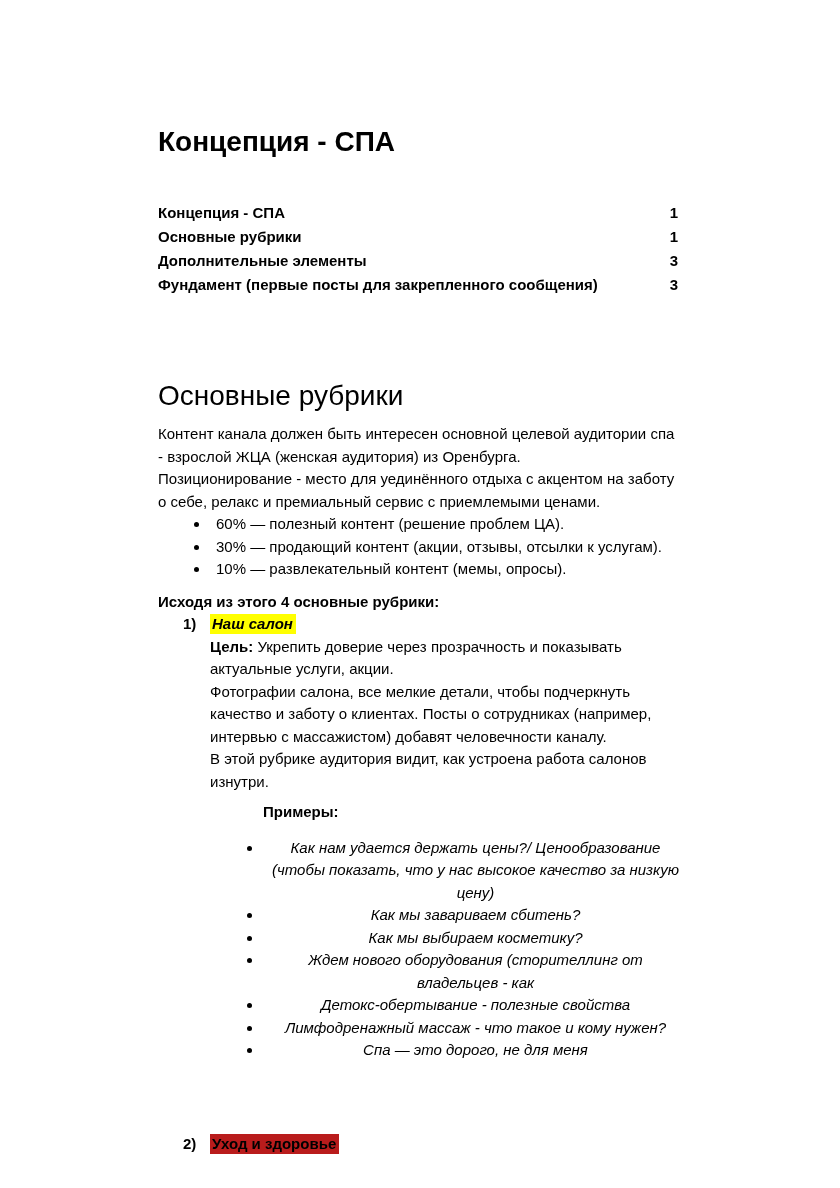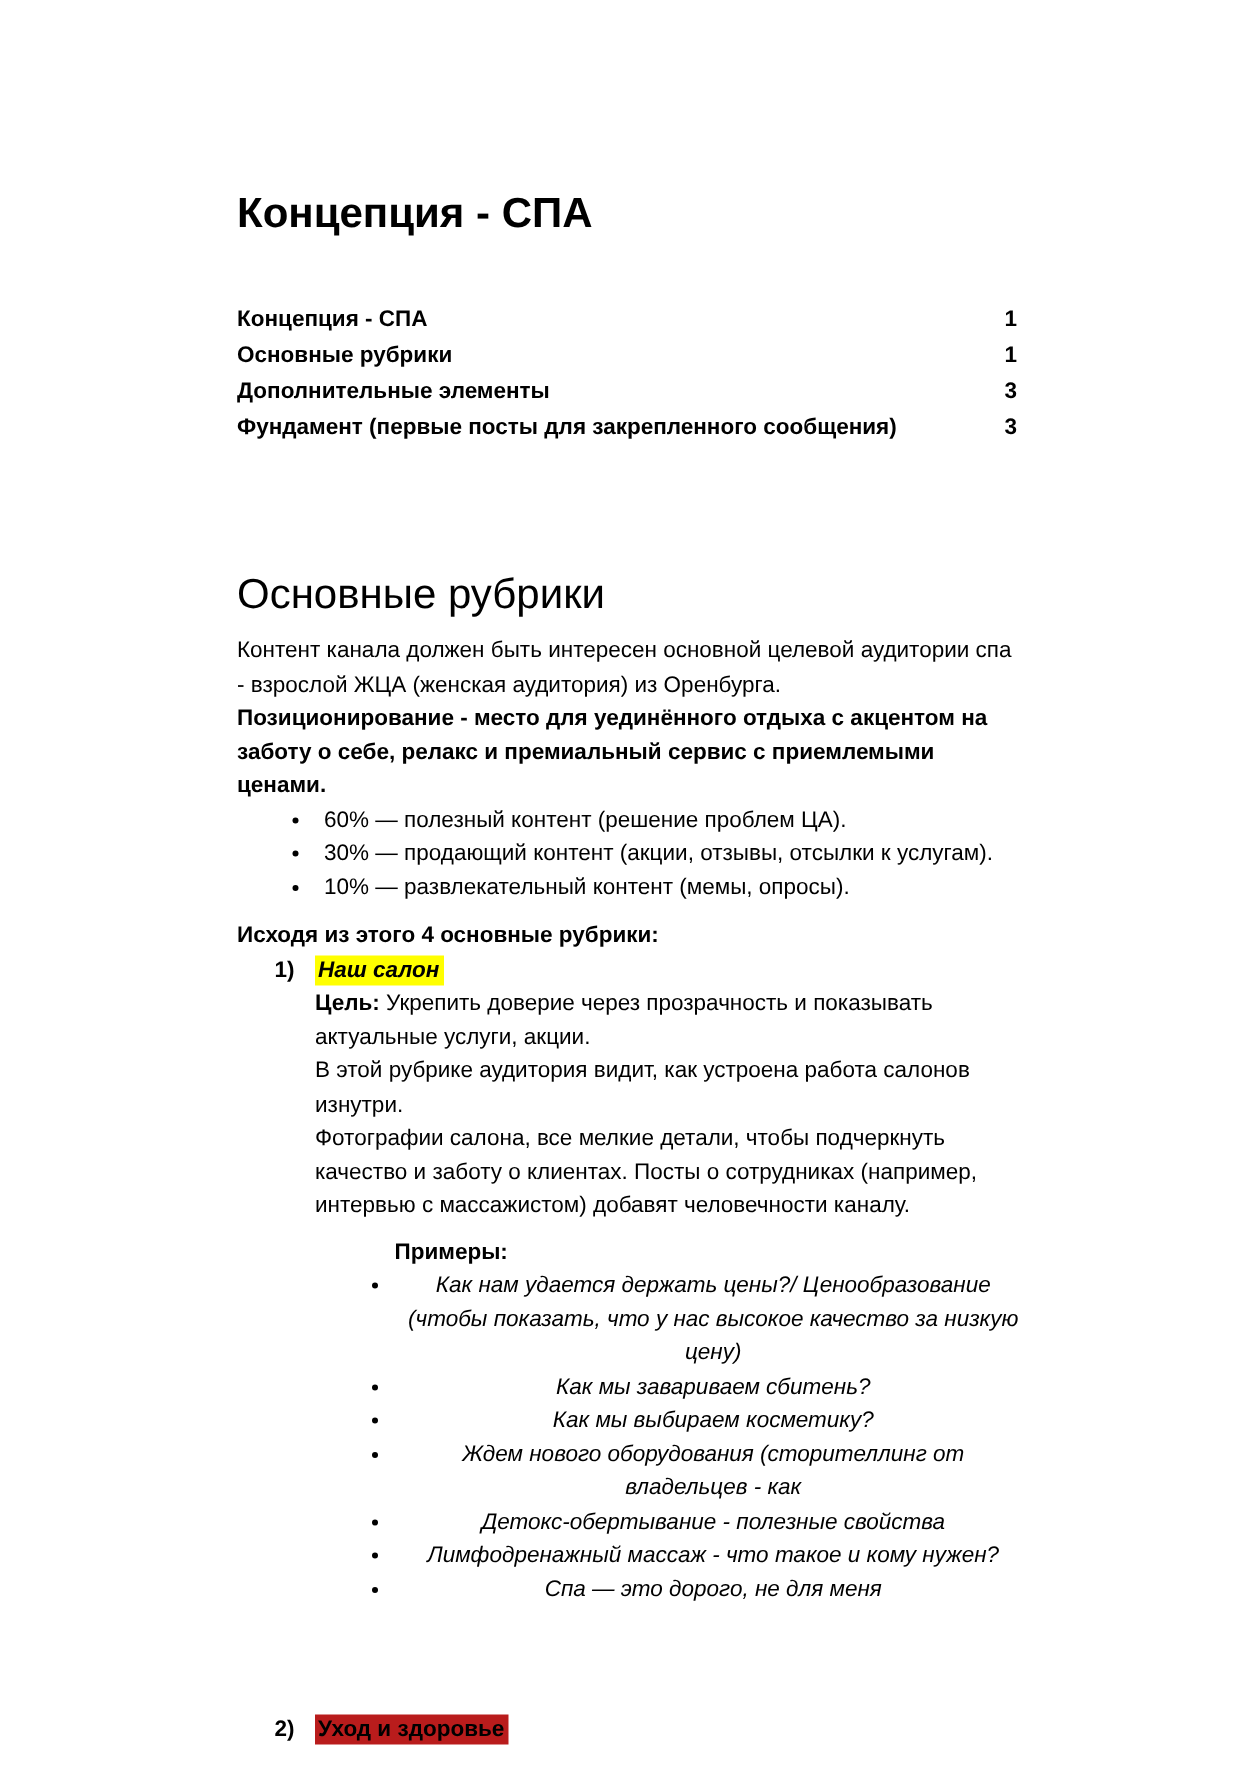--- a/index.html
+++ b/index.html
@@ -38,21 +38,21 @@
   .toc-page { text-align: right; padding-right: 4px; }
   .section-heading {
     margin: 81px 0 0 0;
     font-size: 28px;
     line-height: 36px;
     font-weight: 400;
     color: #000000;
   }
   p.body { margin: 0; }
   p.intro { margin-top: 9px; }
-  .bold { font-weight: bold; }
+  .bold { font-weight: normal; }
   ul.mix-list {
     margin: 0;
     padding: 0 0 0 52px;
     list-style: disc;
   }
   ul.mix-list li { padding-left: 6px; }
   p.rubrics-intro { margin-top: 10px; font-weight: bold; }
   .rubric-row { display: flex; margin: 0; }
   .rubric-num {
     flex: 0 0 27px;
@@ -62,21 +62,21 @@
   .rubric-body { flex: 1 1 auto; min-width: 0; }
   mark.hl {
     background: #ffff00;
     color: #000000;
     font-weight: bold;
     padding: 1px 3px 2px 2px;
   }
   .goal-line { margin: 0; }
   .desc { margin: 0; }
   .examples-label {
-    margin: 8px 0 0 53px;
+    margin: 8px 0 13px 53px;
     font-weight: bold;
   }
   ul.examples {
     margin: 0;
     padding: 0 0 0 53px;
     list-style: disc;
     text-align: center;
   }
   ul.examples li {
     font-style: italic;
@@ -124,22 +124,22 @@
 
   <p class="body rubrics-intro">Исходя из этого 4 основные рубрики:</p>
 
   <div class="rubric-row">
     <span class="rubric-num">1)</span>
     <div class="rubric-body">
       <div class="rubric-title">
         <mark class="hl" style="background: rgb(255, 255, 0); font-style: italic;">Наш салон</mark>
       </div>
       <p class="goal-line"><strong>Цель:</strong> <span>Укрепить доверие через прозрачность и показывать актуальные услуги, акции.</span></p>
+      <p class="desc">Фотографии салона, все мелкие детали, чтобы подчеркнуть качество и заботу о клиентах. Посты о сотрудниках (например, интервью с массажистом) добавят человечности каналу.</p>
       <p class="desc">В этой рубрике аудитория видит, как устроена работа салонов изнутри.</p>
-      <p class="desc">Фотографии салона, все мелкие детали, чтобы подчеркнуть качество и заботу о клиентах. Посты о сотрудниках (например, интервью с массажистом) добавят человечности каналу.</p>
       <p class="examples-label">Примеры:</p>
       <ul class="examples">
         <li>Как нам удается держать цены?/ Ценообразование (чтобы показать, что у нас высокое качество за низкую цену)</li>
         <li>Как мы завариваем сбитень?</li>
         <li>Как мы выбираем косметику?</li>
         <li>Ждем нового оборудования (сторителлинг от владельцев - как</li>
         <li>Детокс-обертывание - полезные свойства</li>
         <li>Лимфодренажный массаж - что такое и кому нужен?</li>
         <li>Спа — это дорого, не для меня</li>
       </ul>

